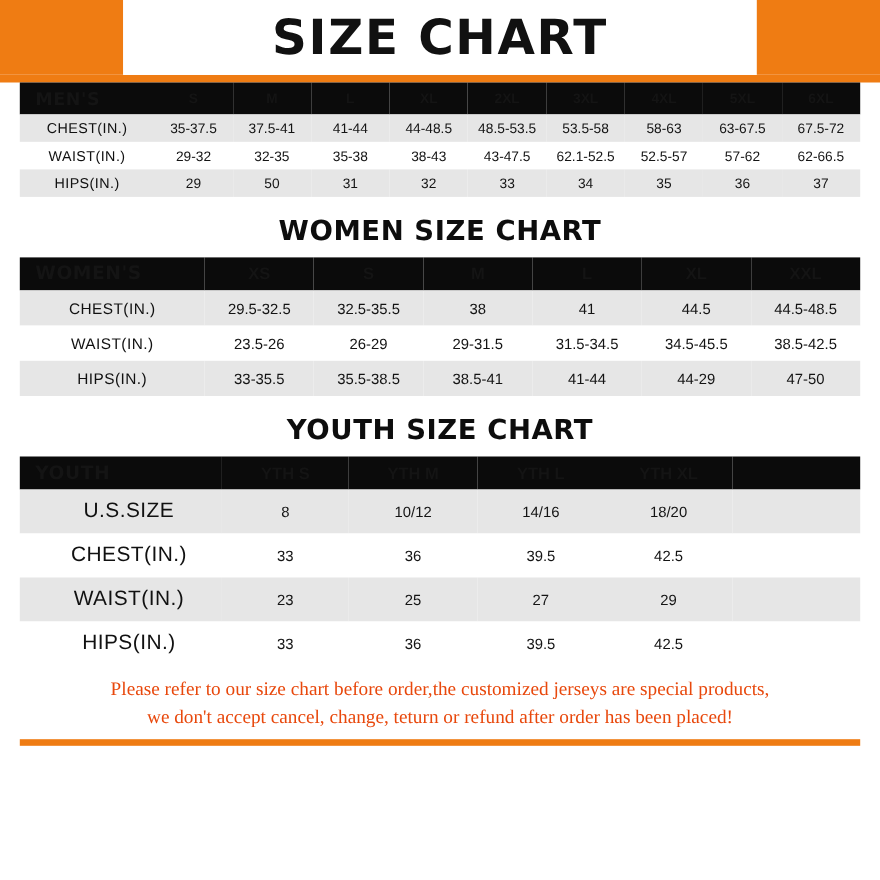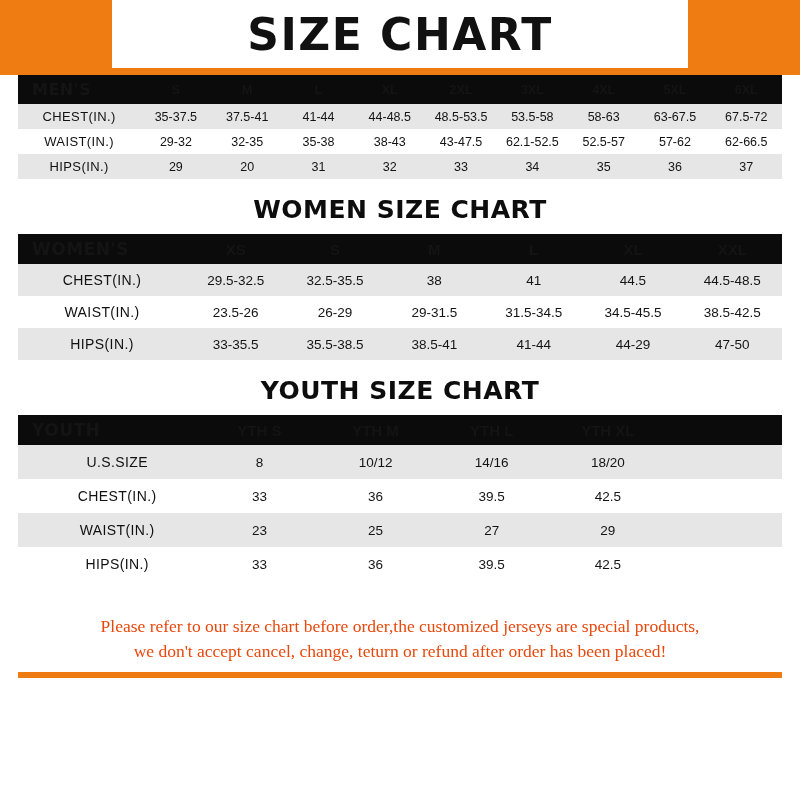--- a/index.html
+++ b/index.html
@@ -107,21 +107,21 @@
   
   .men col.c0 { width: 16%; }
   
   .women thead th { font-size: 15px; }
   .women tbody td { font-size: 13.5px; padding: 8px 1px; }
   .women tbody td.rowhead { font-size: 14px; }
   .women thead th.rowhead { font-size: 17px; }
   
   .youth thead th { font-size: 15px; }
   .youth tbody td { font-size: 13.5px; padding: 9px 1px; }
-  .youth tbody td.rowhead { font-size: 14px; padding-left: 16px; }
+  .youth tbody td.rowhead { font-size: 19px; padding-left: 16px; }
   .youth thead th.rowhead { font-size: 17px; }
   
   .note {
     position: absolute;
     left: 0;
     right: 0;
     bottom: 0;
     padding: 10px 18px 8px 18px;
     box-sizing: border-box;
   }
@@ -201,21 +201,21 @@
           <td>38-43</td>
           <td>43-47.5</td>
           <td>62.1-52.5</td>
           <td>52.5-57</td>
           <td>57-62</td>
           <td>62-66.5</td>
         </tr>
         <tr class="light">
           <td class="rowhead">HIPS(IN.)</td>
           <td>29</td>
-          <td>20</td>
+          <td>50</td>
           <td>31</td>
           <td>32</td>
           <td>33</td>
           <td>34</td>
           <td>35</td>
           <td>36</td>
           <td>37</td>
         </tr>
       </tbody>
     </table>

